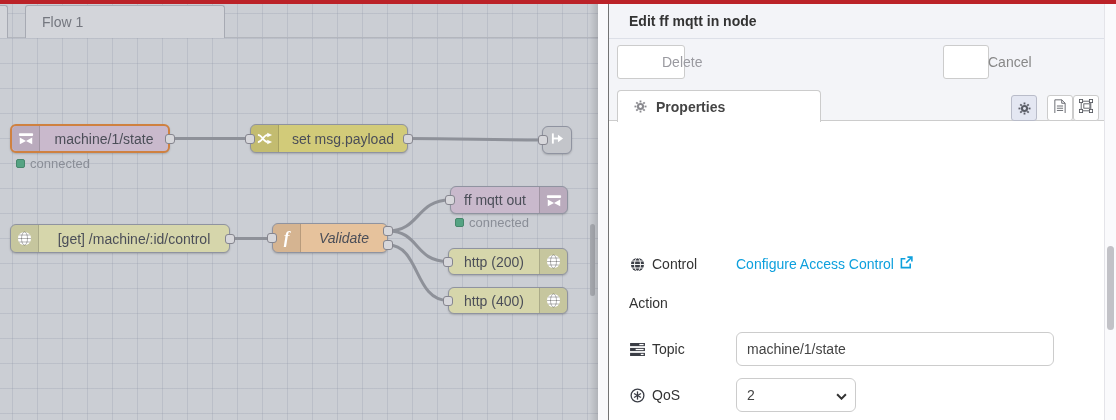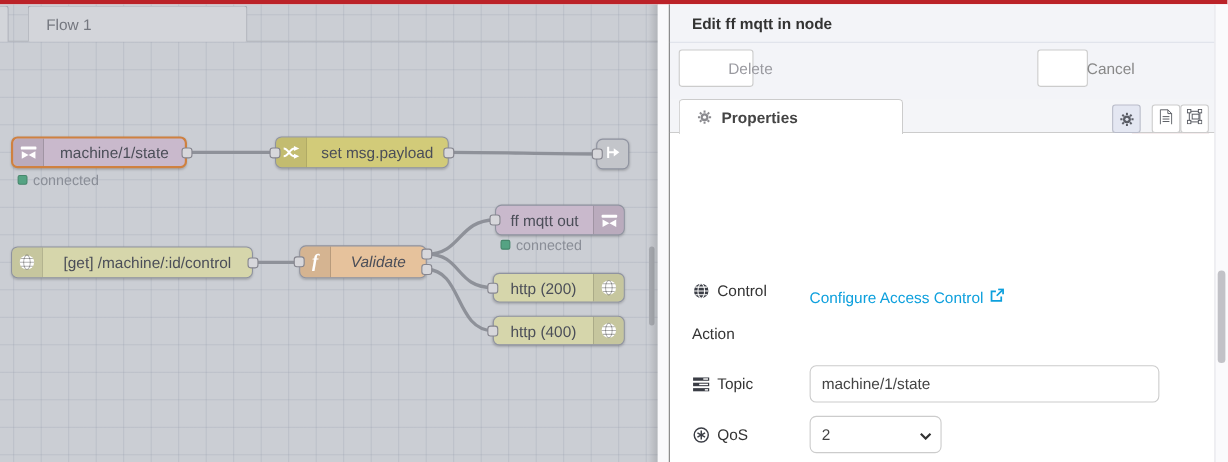--- a/index.html
+++ b/index.html
@@ -337,21 +337,21 @@
             <circle cx="8" cy="8" r="7" fill="currentColor"></circle>
             <g stroke="#fff" stroke-width="1" fill="none">
               <ellipse cx="8" cy="8" rx="3.2" ry="7"></ellipse>
               <line x1="1" y1="8" x2="15" y2="8"></line>
               <path d="M2.3 4.3h11.4M2.3 11.7h11.4"></path>
               </g>
             </svg>
         </span>
         <span>Control</span>
       </div>
-      <a class="link" style="top:129px;align-items:flex-end;" href="#">
+      <a class="link" style="top:129px;" href="#">
         <span>Configure Access Control</span>
         <span>
           <svg width="13" height="13" viewBox="0 0 14 14">
             <path d="M11 8.2v4.3H1.5V3h4.3" fill="none" stroke="#0ea0dd" stroke-width="1.7"></path>
             <path d="M8 1.2h4.8V6" fill="none" stroke="#0ea0dd" stroke-width="1.7"></path>
             <line x1="6.6" y1="7.4" x2="12.4" y2="1.6" stroke="#0ea0dd" stroke-width="1.7"></line>
             </svg>
         </span>
       </a>
 

